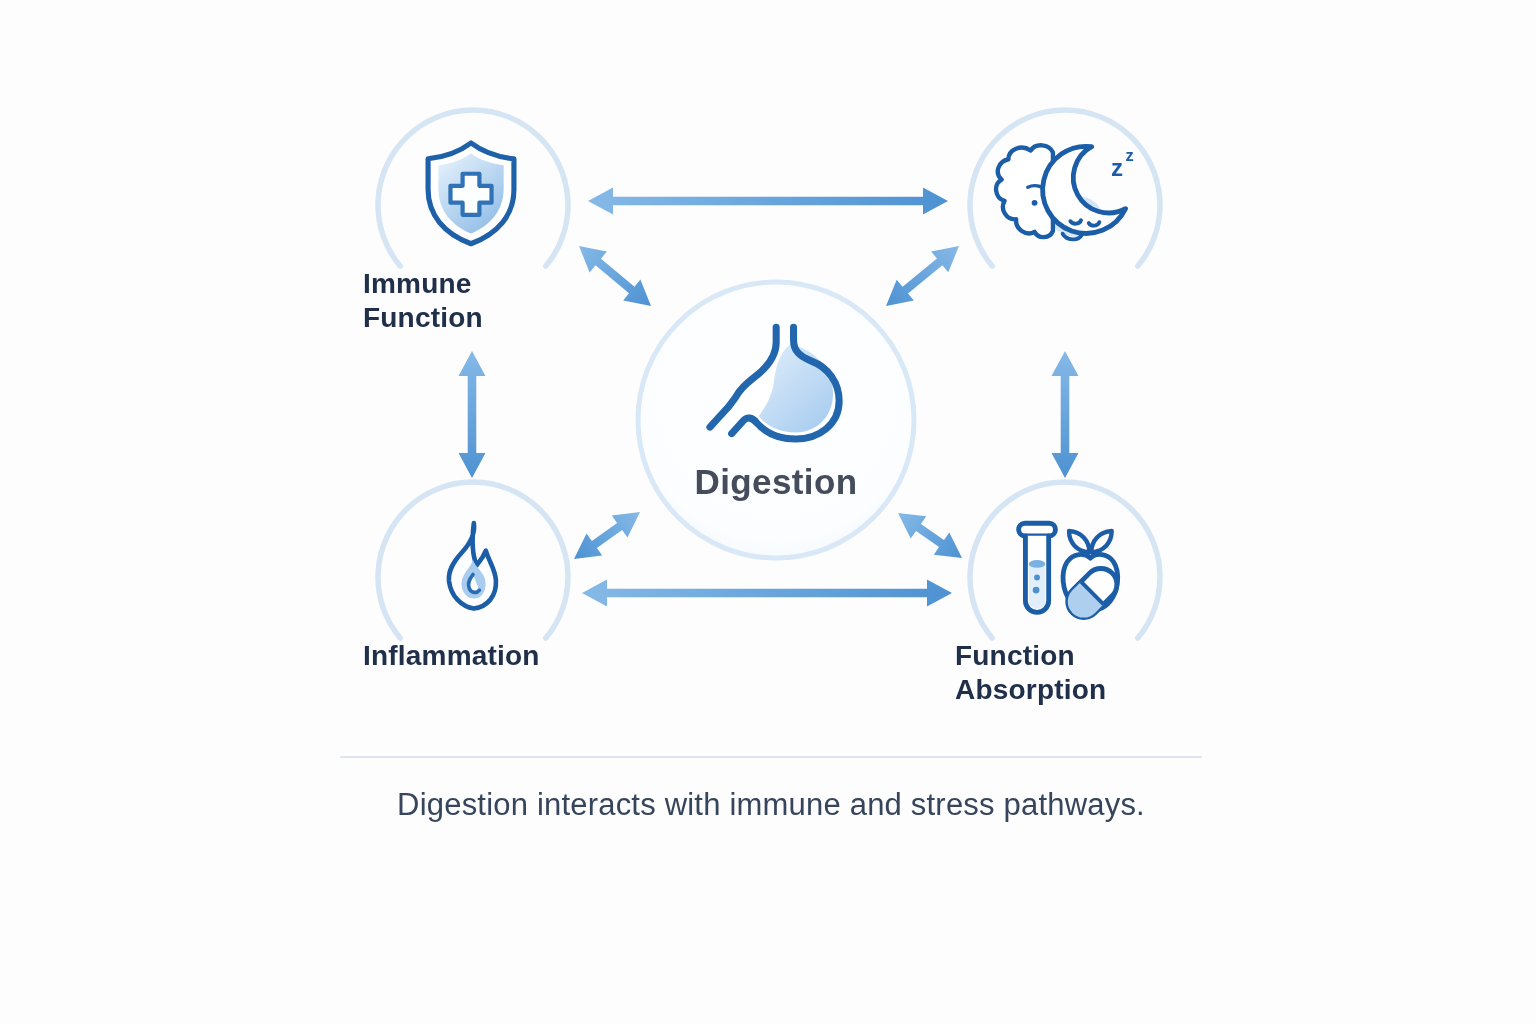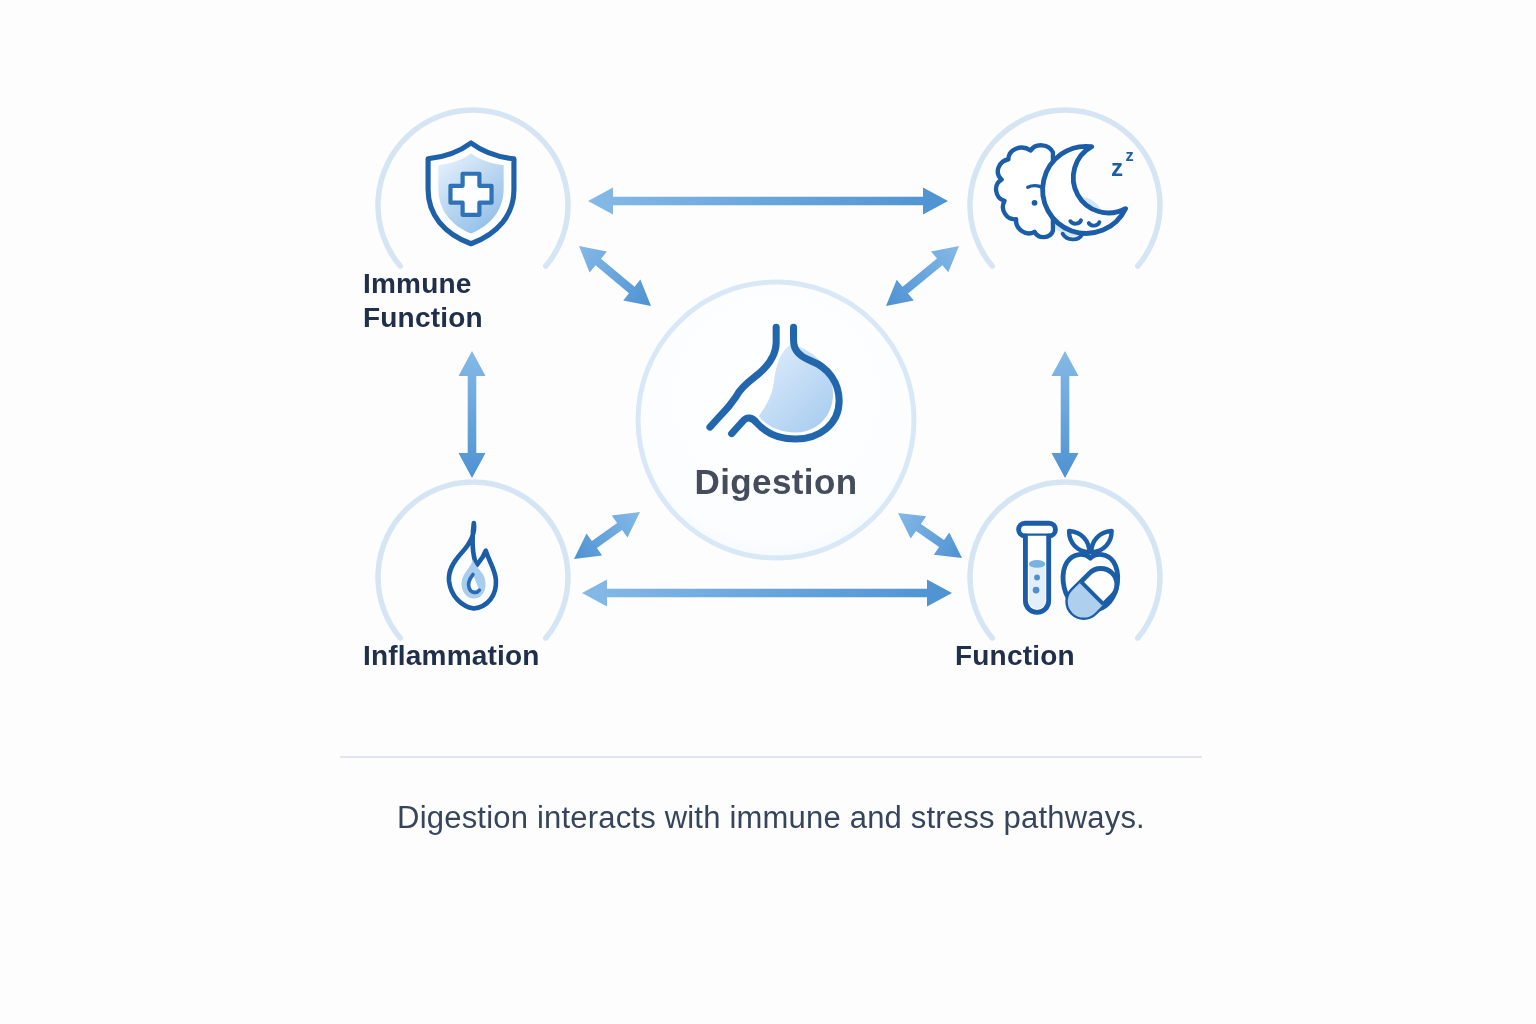--- a/index.html
+++ b/index.html
@@ -18,21 +18,21 @@
     letter-spacing:.2px;
   }
   .center-label{
     position:absolute;left:0;width:100%;text-align:center;
     color:#454d5c;font-size:35px;font-weight:700;letter-spacing:.4px;
   }
   #arrows-svg{position:absolute;left:0;top:0;pointer-events:none;}
   .caption-block{position:absolute;left:340px;top:756px;width:862px;}
   .divider{height:2px;background:#dee5ef;border-radius:1px;}
   .caption{
-    margin:0;padding-top:42px;text-align:center;
+    margin:0;padding-top:29px;text-align:center;
     color:#37455c;font-size:31px;font-weight:400;letter-spacing:.2px;
   }
 </style>
 </head>
 <body>
 
 <div class="stage">
 
   <svg id="arrows-svg" width="1536" height="1024" viewBox="0 0 1536 1024">
       <defs>
@@ -197,20 +197,21 @@
       <path d="M86,42 C80,36 68,37 62,46 C55,57 57,76 66,87 C72,94 80,97 86,93 C92,97 100,94 106,87 C115,76 117,57 110,46 C104,37 92,36 86,42 Z" fill="#ffffff" stroke="#1b5ea7" stroke-width="5" stroke-linejoin="round"></path>
 
       <g transform="rotate(45 88 78)">
         <rect x="71.5" y="49" width="33" height="58" rx="16.5" fill="#ffffff" stroke="#1b5ea7" stroke-width="5"></rect>
         <path d="M71.5,78 L104.5,78 L104.5,90.5 A16.5,16.5 0 0 1 71.5,90.5 Z" fill="#aecfee"></path>
         <line x1="71.5" y1="78" x2="104.5" y2="78" stroke="#1b5ea7" stroke-width="4"></line>
       </g>
     </svg>
     <div class="node-label" style="top:172px;">
       <div>Function</div>
+      <div>Absorption</div>
     </div>
   </div>
 
   <div class="caption-block">
     <div class="divider"></div>
     <p class="caption">Digestion interacts with immune and stress pathways.</p>
   </div>
 
 </div>
 

